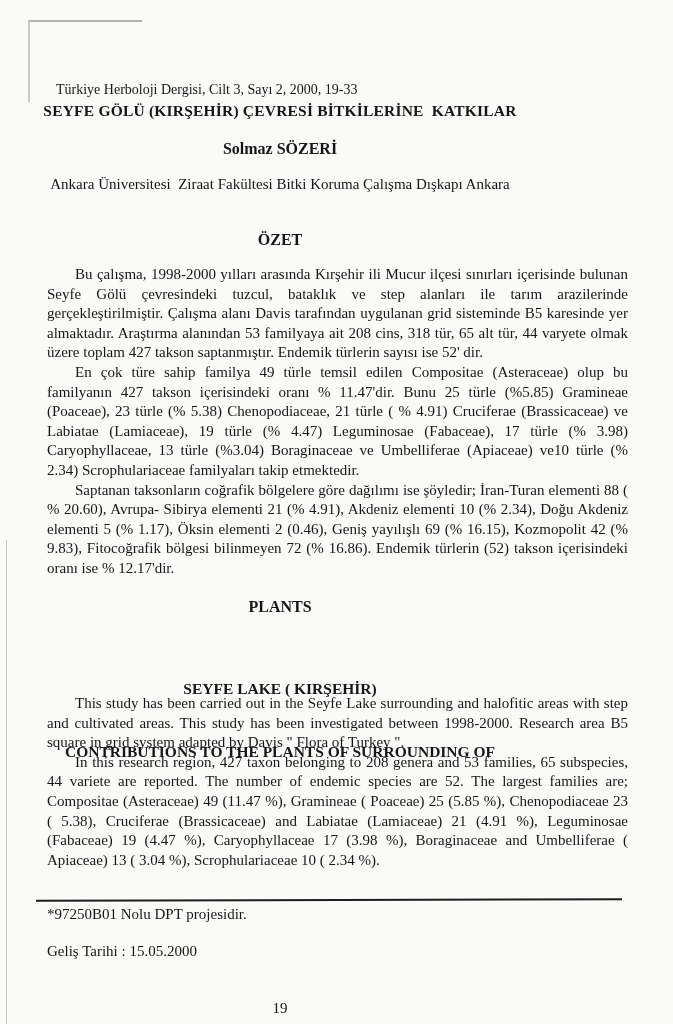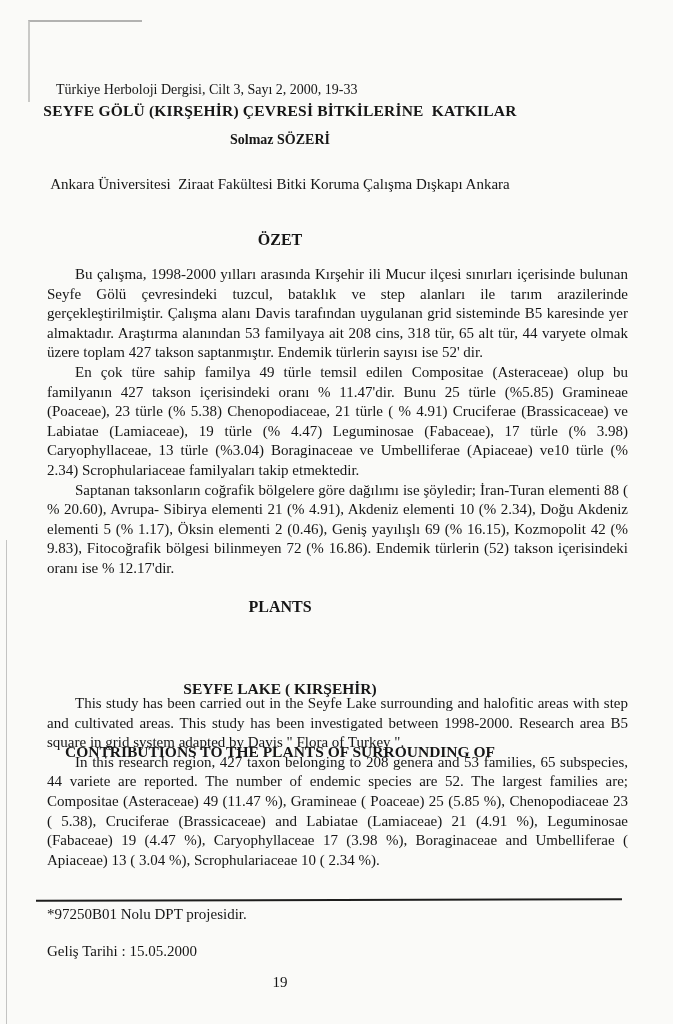--- a/index.html
+++ b/index.html
@@ -41,22 +41,22 @@
     text-align: center;
     white-space: pre-wrap;
   }
   .doc-title {
     top: 102px;
     font-size: 15.5px;
     font-weight: bold;
     letter-spacing: .2px;
   }
   .author {
-    top: 132px;
-    font-size: 14px;
+    top: 140px;
+    font-size: 16px;
     font-weight: bold;
   }
   .affiliation {
     top: 176px;
     font-size: 15px;
   }
   .section-heading {
     font-size: 16px;
     font-weight: bold;
   }
@@ -89,21 +89,21 @@
   }
   .footnote {
     left: 47px; top: 906px;
     font-size: 15px;
   }
   .received-date {
     left: 47px; top: 943px;
     font-size: 15px;
   }
   .page-number {
-    top: 974px;
+    top: 1000px;
     font-size: 15px;
   }
 </style>
 </head>
 <body>
 
 <div class="abs corner-mark"></div>
 <div class="abs edge-line"></div>
 
 <div class="abs journal-line">Türkiye Herboloji Dergisi, Cilt 3, Sayı 2, 2000, 19-33</div>

